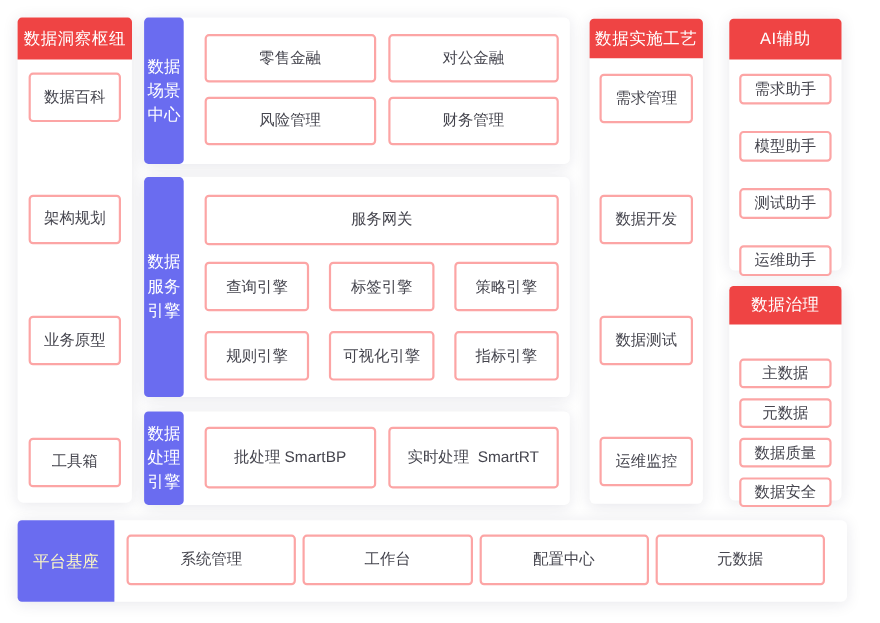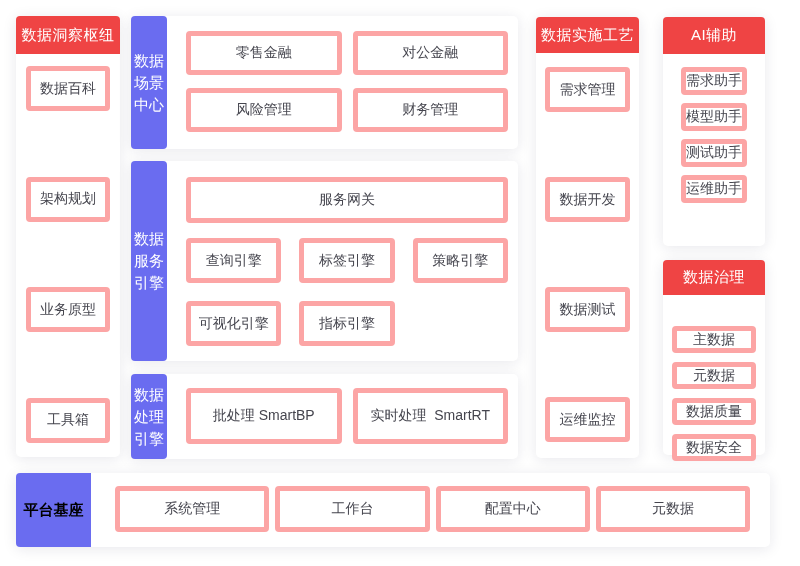--- a/index.html
+++ b/index.html
@@ -17,21 +17,21 @@
     border-radius:4px 4px 0 0;
   }
   .vbar {
     position:absolute; left:0; top:0; bottom:0; width:36px;
     background:#6a6cf0; border-radius:4px; color:#ffffff;
     font-size:15px; font-weight:500; line-height:22px;
     display:flex; align-items:center; justify-content:center;
     text-align:center; white-space:pre-line;
   }
   .box {
-    background:#ffffff; border:5px solid #fca5a5; border-radius:4px;
+    background:#ffffff; border:2px solid #fca5a5; border-radius:4px;
     display:flex; align-items:center; justify-content:center;
     font-size:14px; color:#45454e; white-space:pre;
   }
 
   
   #insight-panel { left:16px; top:16px; width:104px; height:441px; }
   #insight-panel .panel-header { height:38px; }
   #insight-items {
     height:403px; display:flex; flex-direction:column;
     justify-content:space-between; padding:12px 10px 14px;
@@ -69,35 +69,35 @@
   #impl-panel .panel-header { height:36px; }
   #impl-items {
     height:405px; display:flex; flex-direction:column;
     justify-content:space-between; padding:14px 9px 16px;
   }
   #impl-items .box { height:45px; }
 
   
   #ai-panel { left:663px; top:17px; width:102px; height:229px; }
   #ai-panel .panel-header { height:37px; }
-  #ai-items { display:flex; flex-direction:column; gap:8px; padding:13px 9px 7px;align-items:center; }
+  #ai-items { display:flex; flex-direction:column; gap:24px; padding:13px 9px 7px; }
   #ai-items .box { height:28px; }
 
   
   #gov-panel { left:663px; top:260px; width:102px; height:195px; }
   #gov-panel .panel-header { height:35px; }
   #gov-items { display:flex; flex-direction:column; gap:9px; padding:31px 9px 10px; }
   #gov-items .box { height:27px; }
 
   
   #base-panel { left:16px; top:473px; width:754px; height:74px; }
   #base-title {
-    position:absolute; left:0; top:0; width:75px; height:74px;
-    background:#6a6cf0; border-radius:4px 0 0 4px; color:#000000;
-    font-size:15px; font-weight:700;
+    position:absolute; left:0; top:0; width:88px; height:74px;
+    background:#6a6cf0; border-radius:4px 0 0 4px; color:#fef9c3;
+    font-size:15px; font-weight:400;
     display:flex; align-items:center; justify-content:center;
   }
   #base-items {
     position:absolute; left:99px; right:20px; top:13px;
     display:grid; grid-template-columns:1fr 1fr 1fr 1fr; gap:6px;
   }
   #base-items .box { height:46px; }
 </style>
 </head>
 <body>
@@ -127,20 +127,21 @@
 <div class="panel" id="service-panel">
   <div class="vbar">数据
 服务
 引擎</div>
   <div id="service-content">
     <div class="box" id="gateway-box">服务网关</div>
     <div id="service-items">
         <div class="box">查询引擎</div>
         <div class="box">标签引擎</div>
         <div class="box">策略引擎</div>
+        <div class="box">规则引擎</div>
         <div class="box">可视化引擎</div>
         <div class="box">指标引擎</div>
       </div>
   </div>
 </div>
 
 <div class="panel" id="process-panel">
   <div class="vbar">数据
 处理
 引擎</div>

